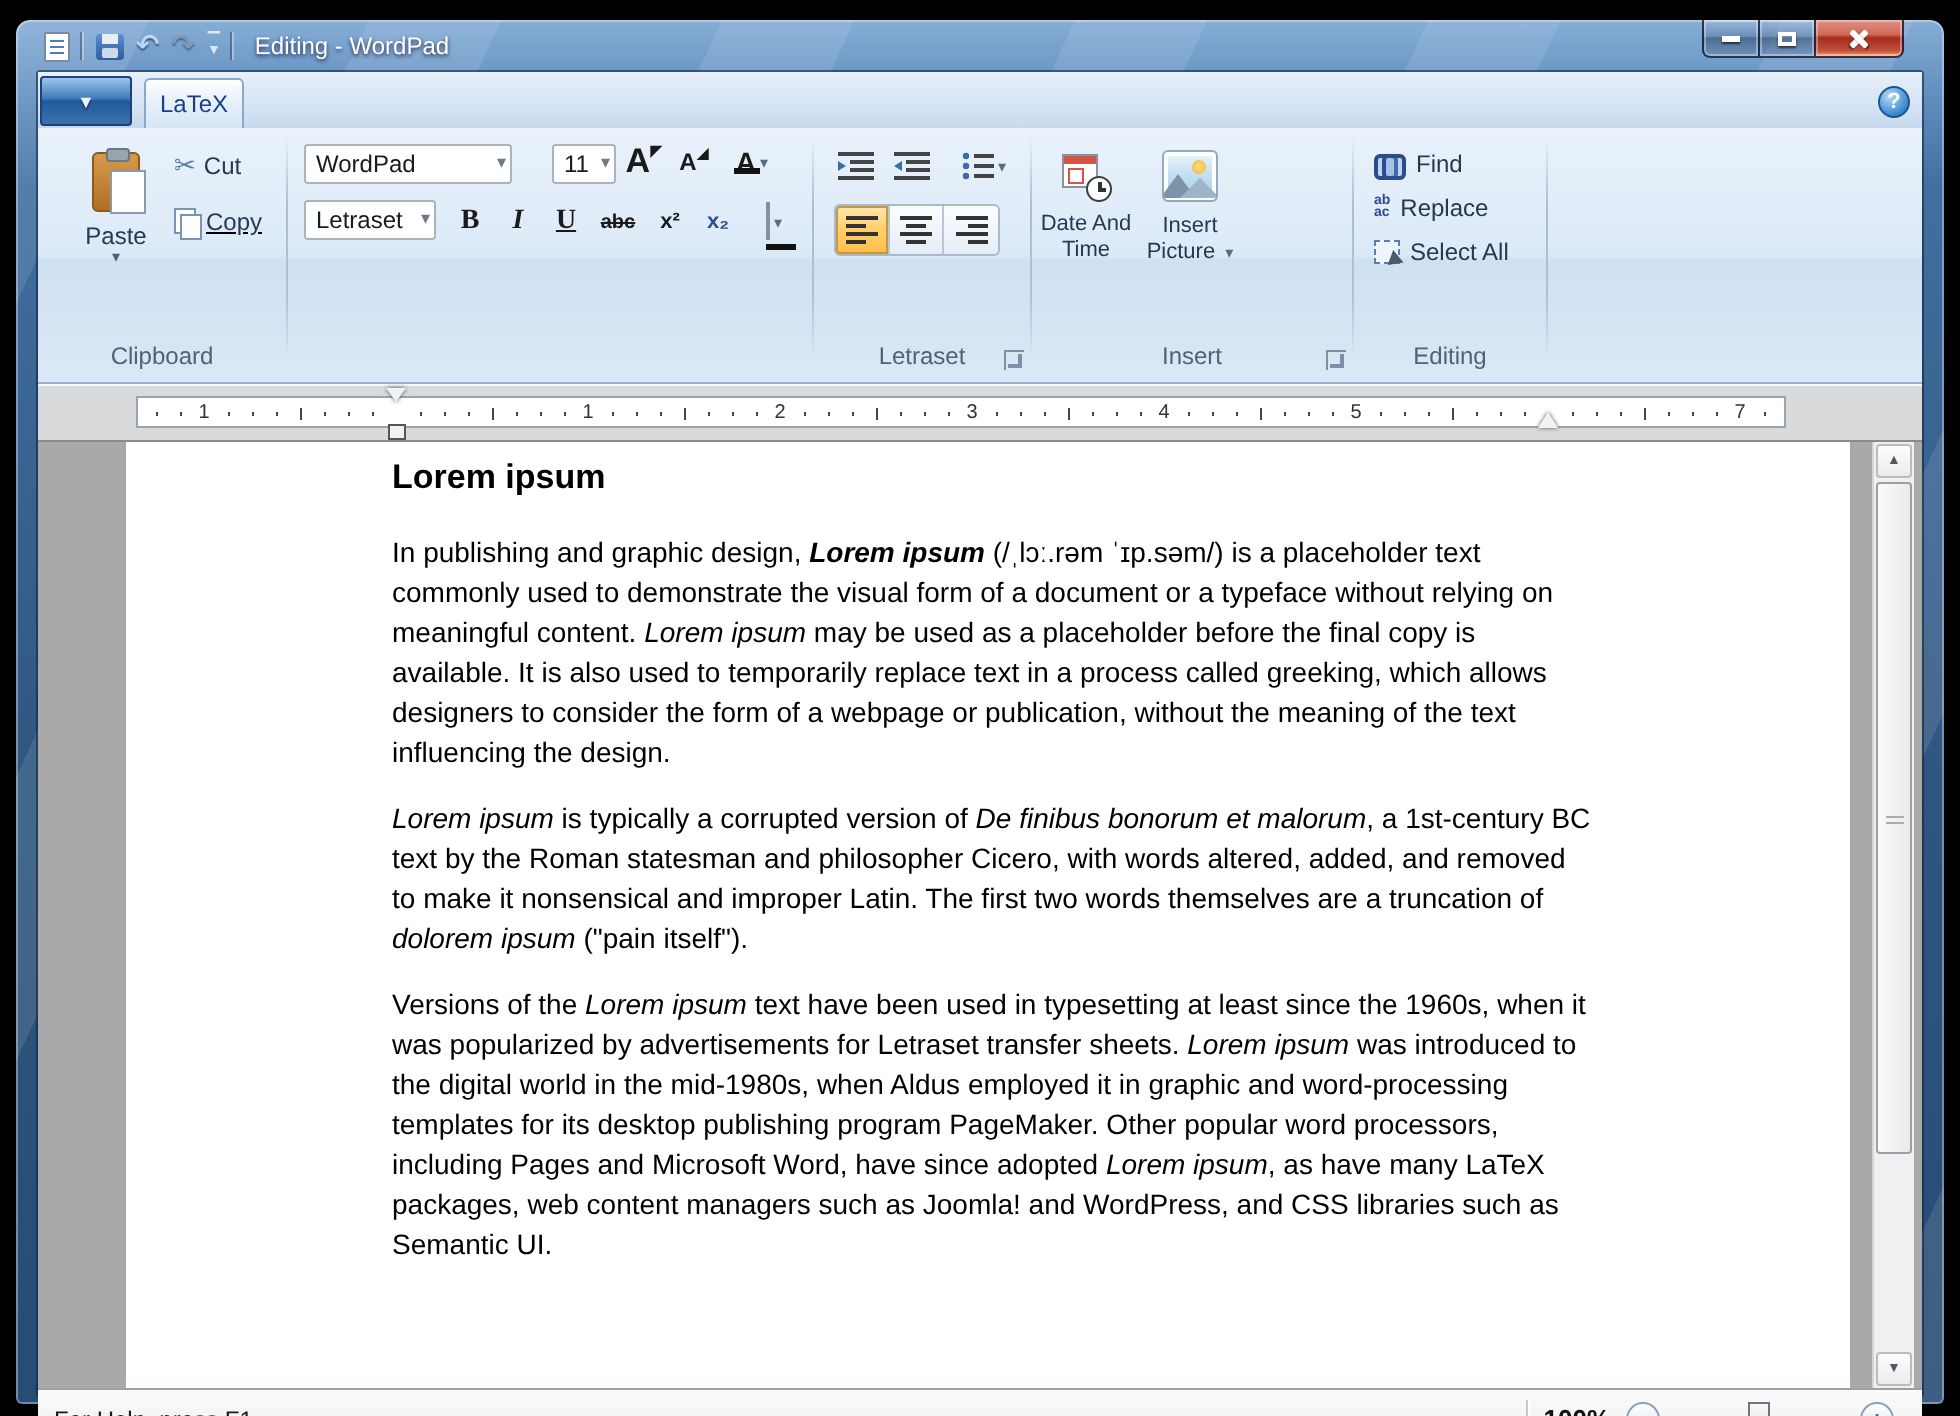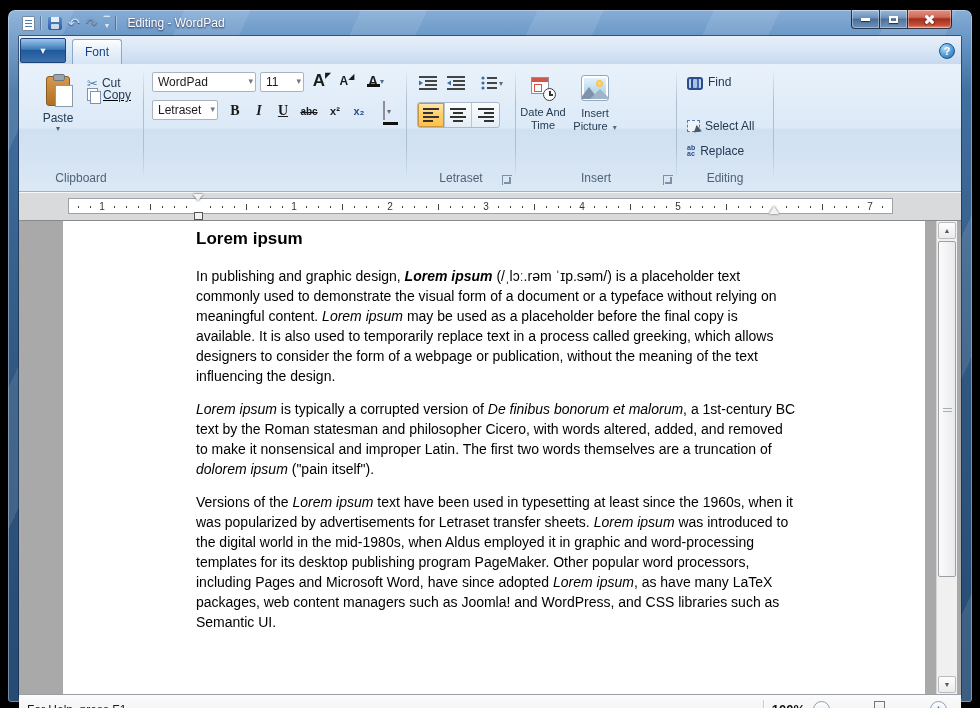--- a/index.html
+++ b/index.html
@@ -207,50 +207,50 @@
       </div>
     <div class="winbtn close">
         <span class="glyph-close"></span>
       </div>
   </div>
 
   <div class="client">
 
     <div class="tabrow">
       <div class="menu-btn">▼</div>
-      <div class="tab-home">Font</div>
+      <div class="tab-home">LaTeX</div>
       <div class="help-btn">?</div>
     </div>
 
     <div class="ribbon">
 
       <div class="rgroup g-clipboard">
         <div class="paste-btn">
           <span class="paste-icon"></span>
           <span class="paste-label">Paste</span>
           <span class="paste-caret">▾</span>
         </div>
         <div class="small-btn-row" style="top:8px;">
           <span class="cut-glyph">✂</span>
           <span class="sb-label">Cut</span>
         </div>
-        <div class="small-btn-row" style="top:20px;text-decoration:underline;">
+        <div class="small-btn-row" style="top:36px;text-decoration:underline;">
           <span class="copy-icon"></span>
           <span class="sb-label">Copy</span>
         </div>
         <div class="rlabel">Clipboard</div>
       </div>
       <div class="rsep"></div>
 
       <div class="rgroup g-font">
         <div class="combo" style="left:8px; top:8px; width:104px;">
           <span>WordPad</span>
           <span class="arrow">▾</span>
         </div>
-        <div class="combo" style="left:116px; top:8px; width:44px;">
+        <div class="combo" style="left:132px; top:8px; width:32px;">
           <span>11</span>
           <span class="arrow">▾</span>
         </div>
         <div class="fbtn" style="left:166px; top:6px; width:24px; font-size:17px; font-weight:bold;">
             <span>A</span>
             <span style="font-size:8px; margin-top:-12px;">◤</span>
           </div>
         <div class="fbtn" style="left:192px; top:6px; width:22px; font-size:12px; font-weight:bold;">
             <span>A</span>
             <span style="font-size:8px; margin-top:-10px;">◢</span>
@@ -351,21 +351,21 @@
         <div class="rlabel">Insert</div>
         <div class="launcher"></div>
       </div>
       <div class="rsep"></div>
 
       <div class="rgroup g-editing">
         <div class="edit-row" style="top:8px;">
           <span class="find-icon"></span>
           <span class="sb-label">Find</span>
         </div>
-        <div class="edit-row" style="top:30px;margin-top:47px;">
+        <div class="edit-row" style="top:30px;">
           <span class="replace-icon"><span>ab</span><br><span>ac</span></span>
           <span class="sb-label">Replace</span>
         </div>
         <div class="edit-row" style="top:52px;">
           <span class="selall-icon"></span>
           <span class="sb-label">Select All</span>
         </div>
         <div class="rlabel">Editing</div>
       </div>
       <div class="rsep"></div>

